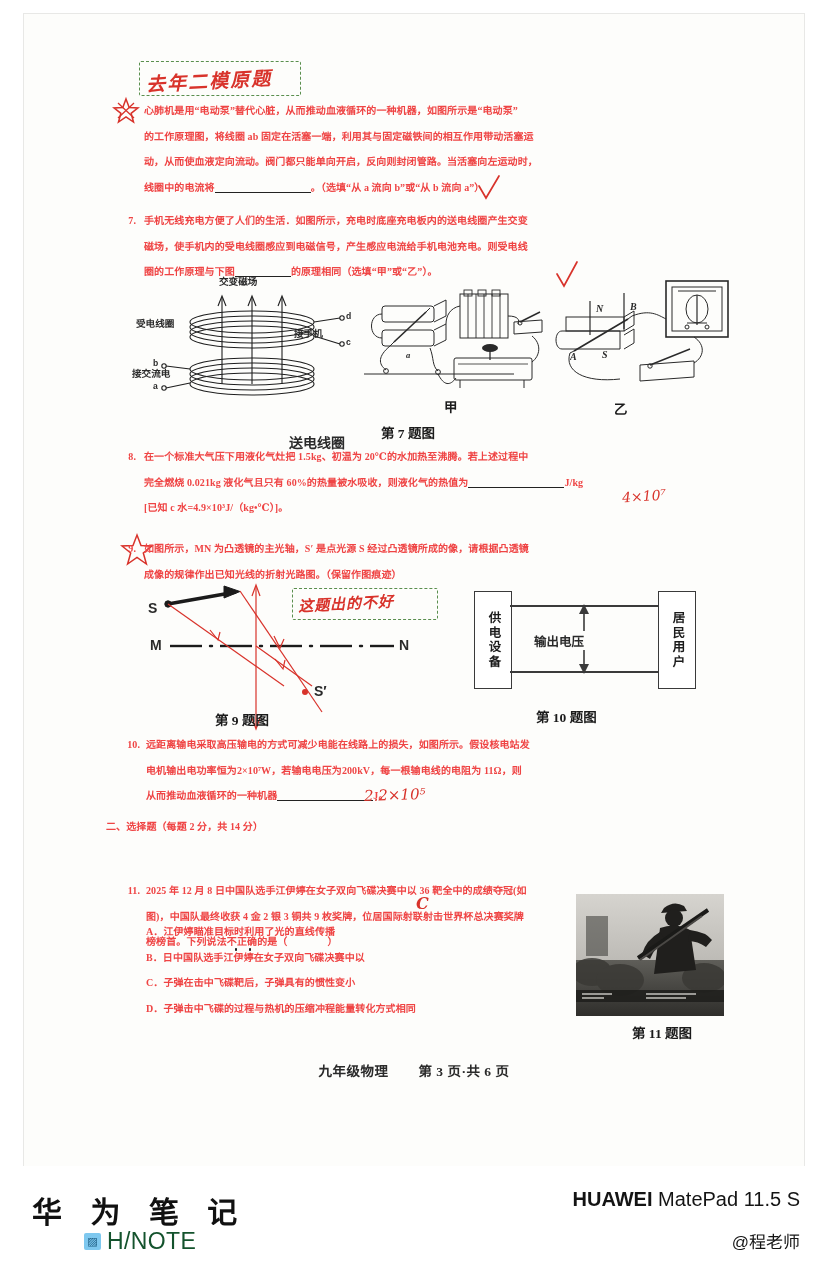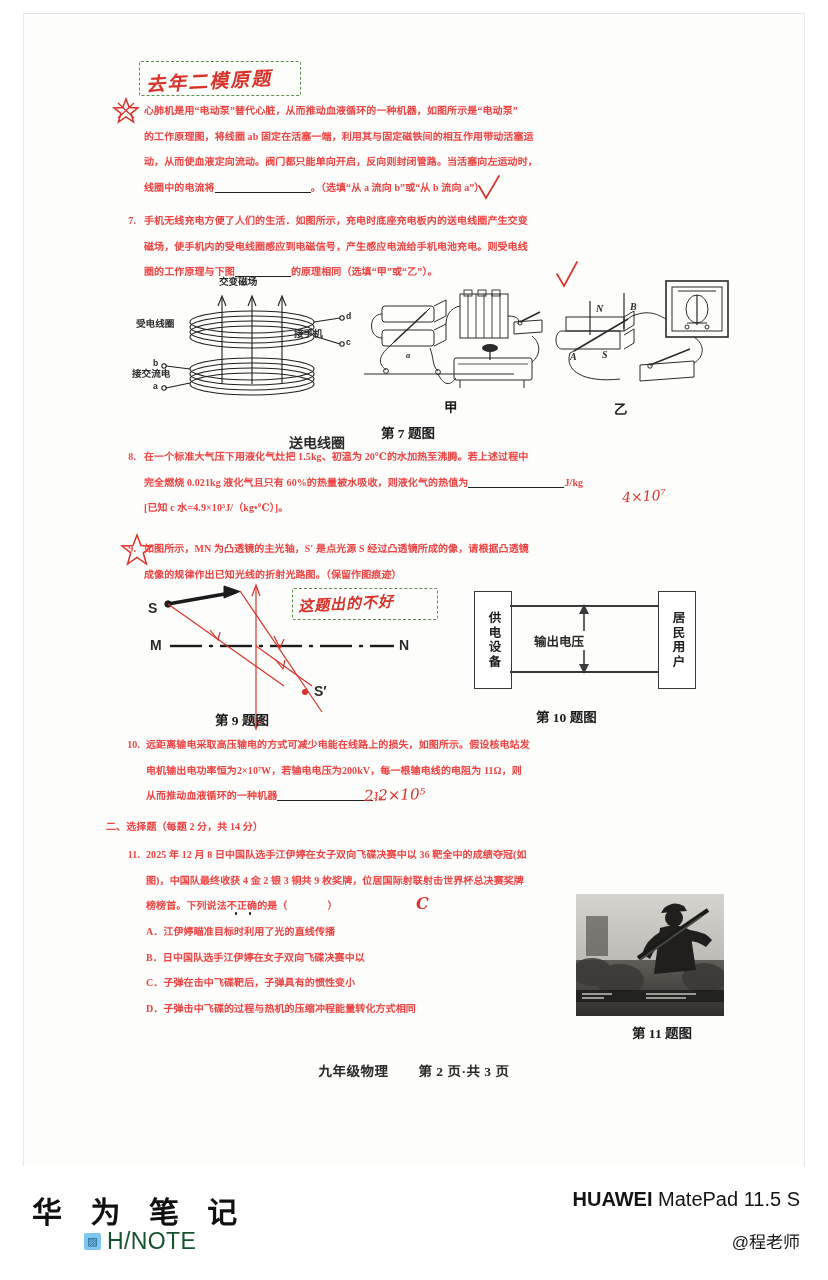--- a/index.html
+++ b/index.html
@@ -493,21 +493,21 @@
         <div>电机输出电功率恒为2×10⁷W，若输电电压为200kV，每一根输电线的电阻为 11Ω，则</div>
         <div>
           <span>从而推动血液循环的一种机器</span><span class="blank-ul u-long"></span><span>J。</span>
         </div>
       </div>
     </div>
     <div class="hw" style="left:340px; top:772px; font-size:15px; transform:rotate(-2deg);">2.2×10⁵</div>
 
     <div class="q" style="left:82px; top:800px; width:460px;">二、选择题（每题 2 分，共 14 分）</div>
 
-    <div class="q" style="left:82px; top:828px; width:640px;">
+    <div class="q" style="left:82px; top:864px; width:640px;">
       <div class="q-num" style="width:34px;">11.</div>
       <div class="q-text" style="margin-left:40px;">
         <div>2025 年 12 月 8 日中国队选手江伊婷在女子双向飞碟决赛中以 36 靶全中的成绩夺冠(如</div>
         <div>图)，中国队最终收获 4 金 2 银 3 铜共 9 枚奖牌，位居国际射联射击世界杯总决赛奖牌</div>
         <div>
           <span>榜榜首。下列说法</span><span class="dotted-em">不正确</span><span>的是（</span><span style="display:inline-block;width:40px;"></span><span>）</span>
         </div>
       </div>
     </div>
     <div class="hw" style="left:392px; top:880px; font-size:16px; font-weight:700;">C</div>
@@ -565,21 +565,21 @@
           <rect x="70" y="99" width="50" height="2"></rect>
             <rect x="70" y="103" width="40" height="2"></rect>
         </g>
         <rect x="10" y="22" width="22" height="40" fill="#2a2925" opacity="0.5"></rect>
       </svg>
     </div>
     <div class="fig-cap" style="left:608px; top:1008px;">第 11 题图</div>
 
     <div id="page-footer">
       <span>九年级物理</span>
-      <span class="fnum">第 2 页·共 3 页</span>
+      <span class="fnum">第 3 页·共 6 页</span>
     </div>
 
   </div>
 </div>
 
 <div id="bottom-bar">
   <div id="brand-cn">华 为 笔 记</div>
   <div id="brand-en">
     <span id="brand-badge">▨</span>
     <span id="brand-en-text">H/NOTE</span>

